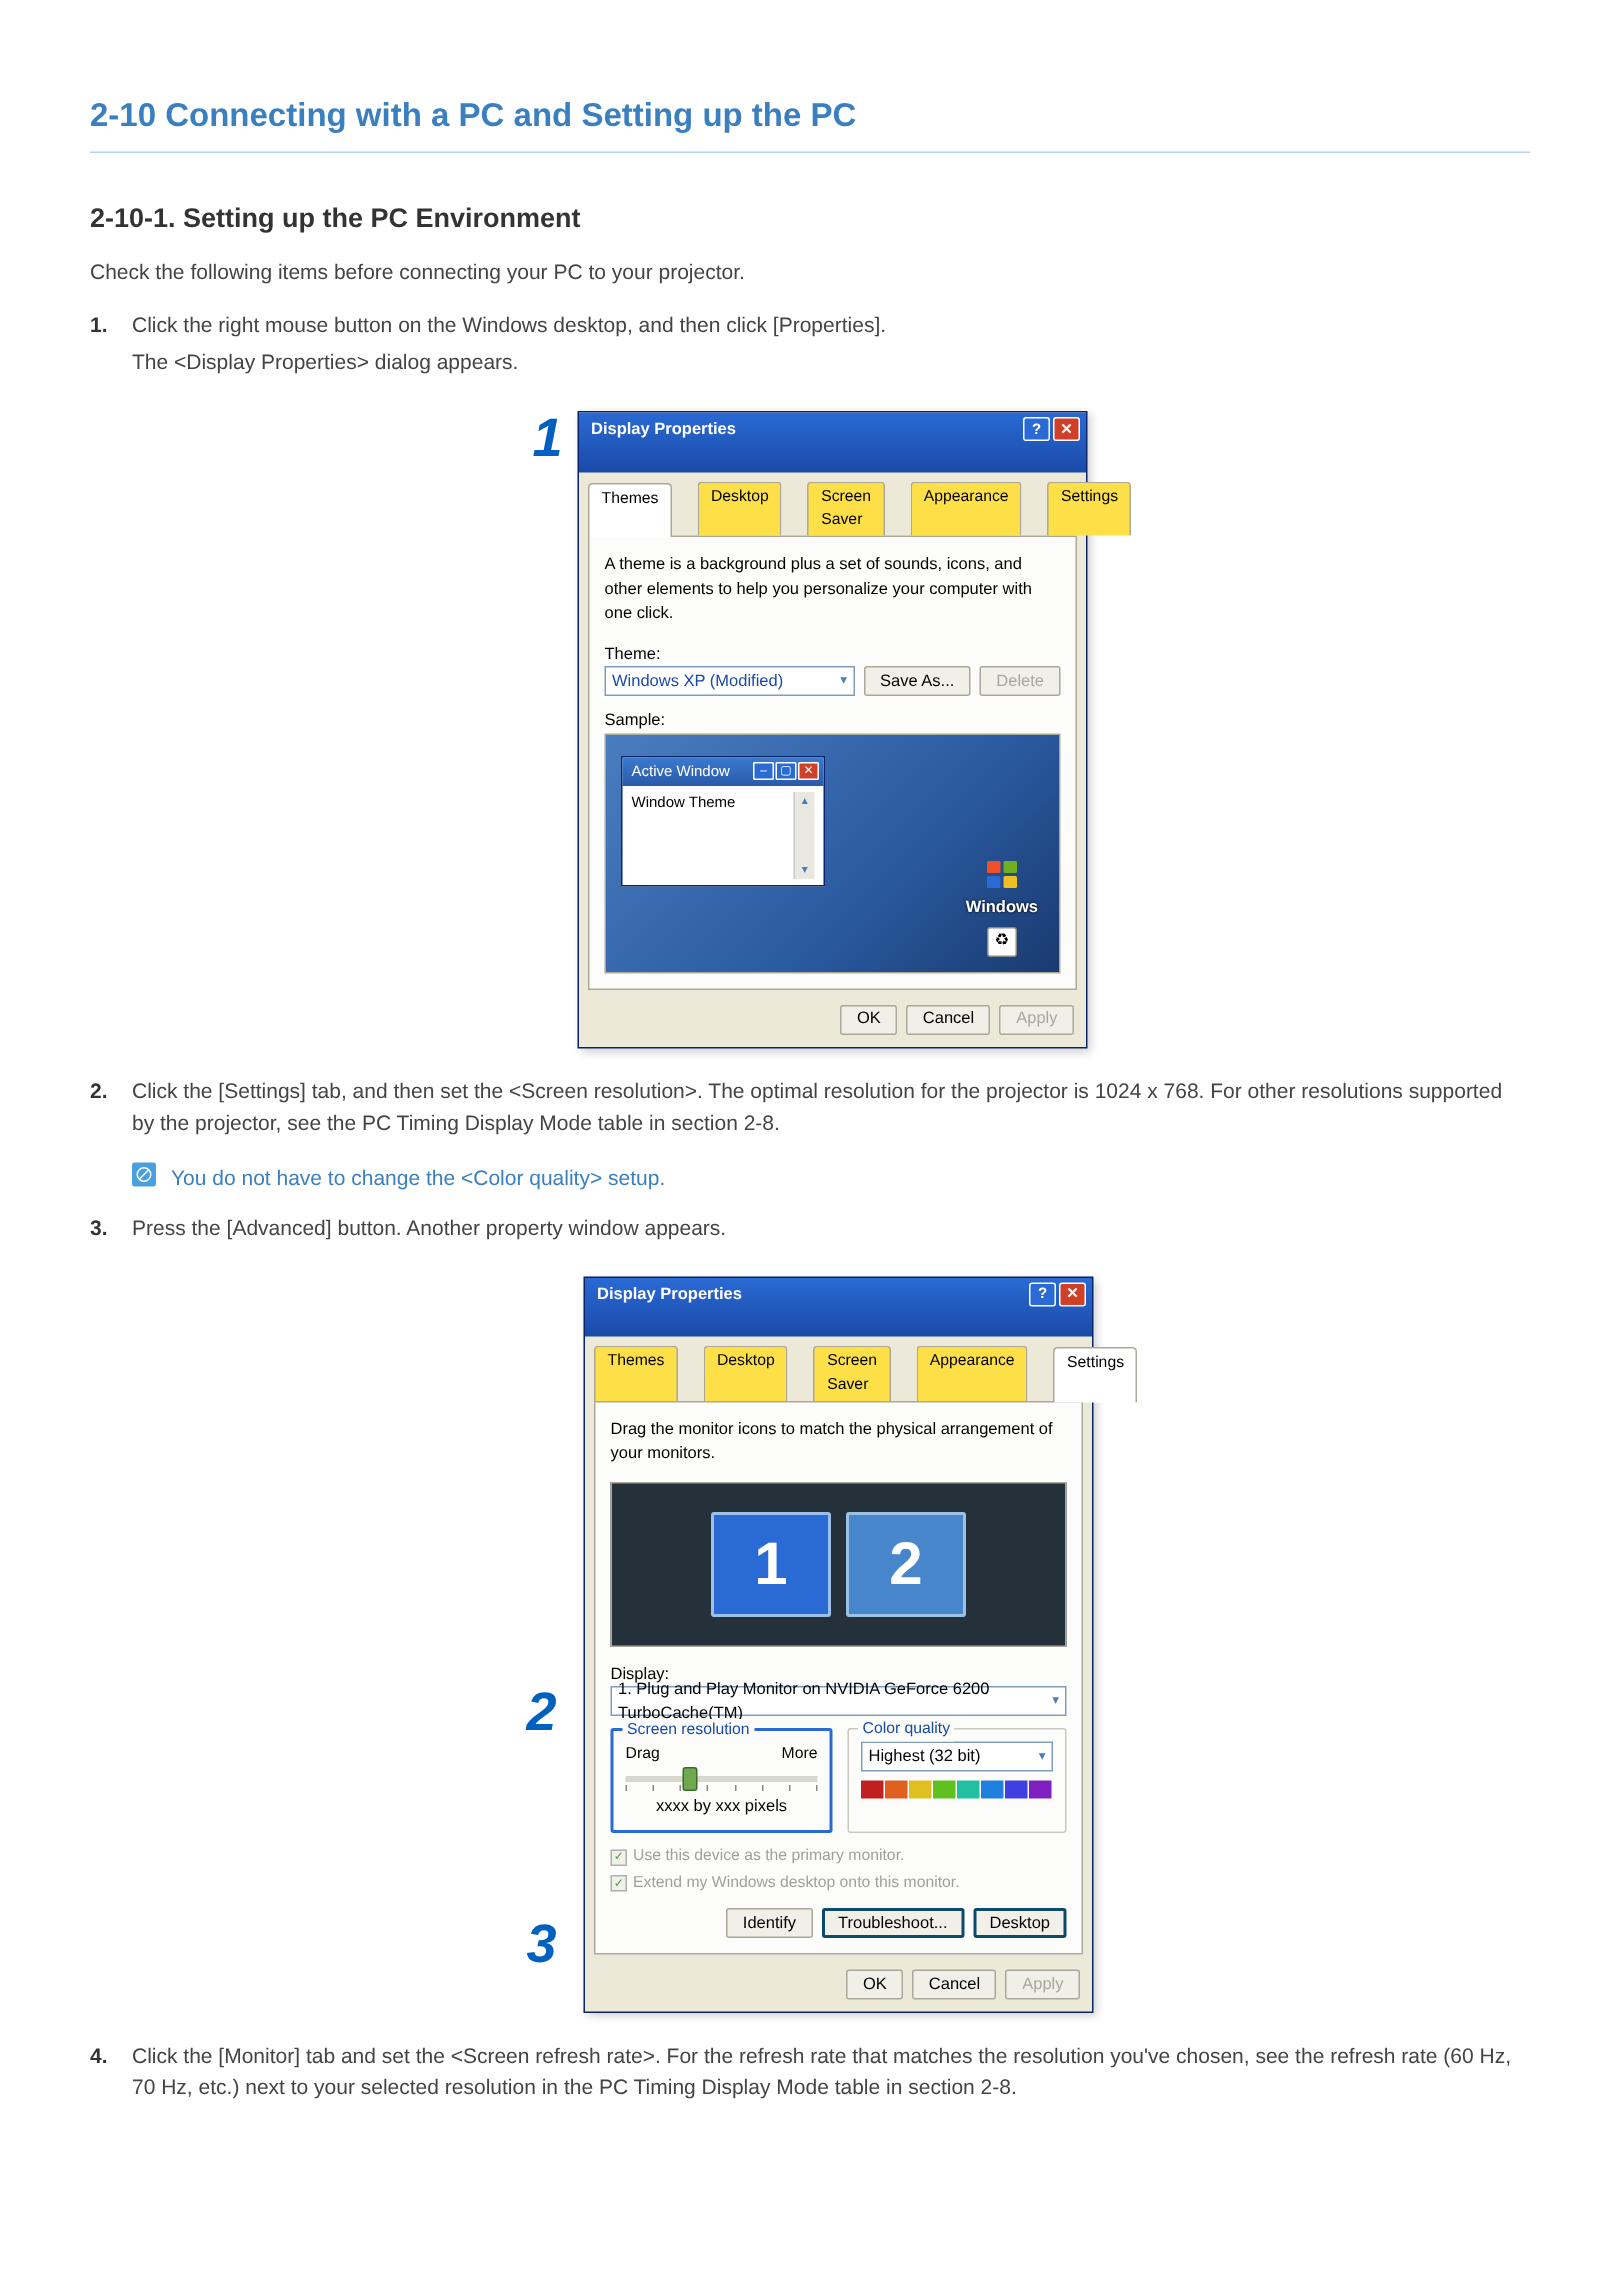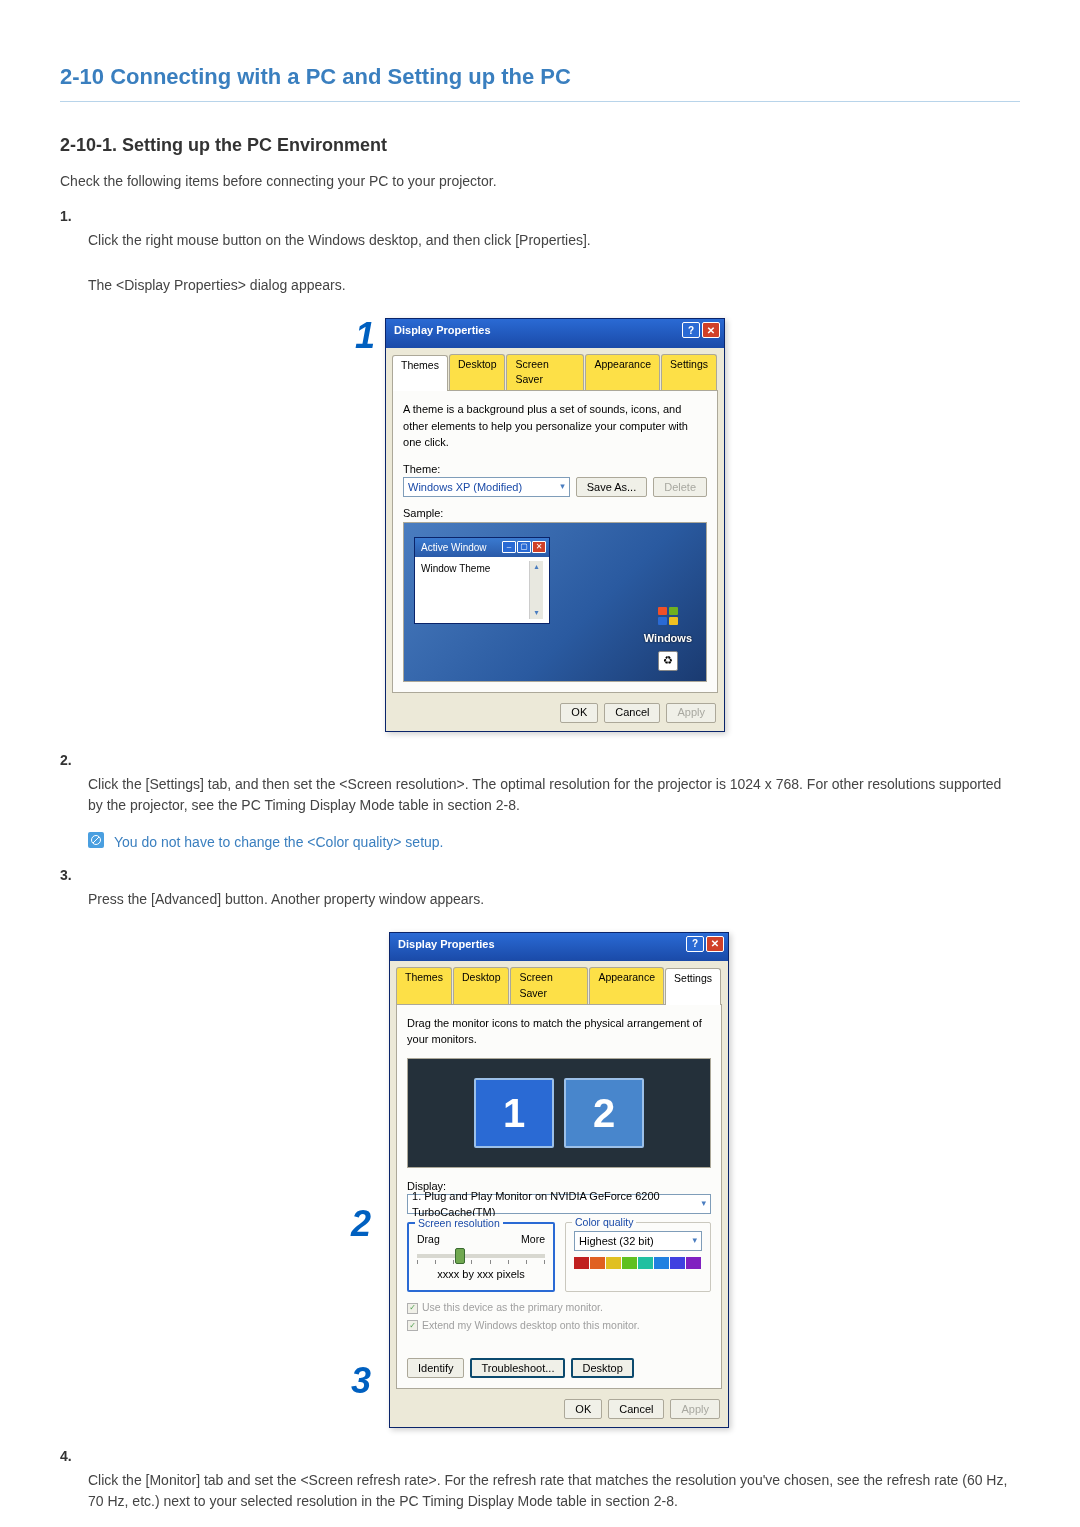--- a/index.html
+++ b/index.html
@@ -37,21 +37,21 @@
   ol.steps > li {
     display: flex;
     margin-bottom: 10px;
   }
   .step-num {
     flex: 0 0 28px;
     font-weight: bold;
     color: #333;
   }
   .step-body { flex: 1; }
-  .step-body p { margin-bottom: 4px; margin-top: 24px; }
+  .step-body p { margin-bottom: 4px; }
   .note-row {
     display: flex;
     align-items: flex-start;
     gap: 10px;
     margin: 12px 0 12px 28px;
   }
   .note-icon {
     width: 16px; height: 16px;
     background: #4a9fe0;
     border-radius: 2px;
@@ -89,34 +89,34 @@
     font-size: 11px;
     color: #000;
     box-shadow: 2px 2px 6px rgba(0,0,0,0.2);
   }
   .titlebar {
     background: linear-gradient(#2a6ad4, #1a4aa8);
     color: #fff;
     display: flex;
     align-items: center;
     justify-content: space-between;
-    padding: 3px 4px 9px 8px;
+    padding: 3px 4px 20px 8px;
     font-weight: bold;
   }
   .titlebar-btns { display: flex; gap: 2px; }
   .tb-btn {
     width: 18px; height: 16px;
     border: 1px solid #fff;
     border-radius: 2px;
     display: flex; align-items: center; justify-content: center;
     font-size: 10px; color: #fff;
   }
   .tb-help { background: #2a6ad4; }
   .tb-close { background: #d04028; }
-  .tabs { display: flex; padding: 6px 6px 0 6px; gap: 0; border-radius: 21px; }
+  .tabs { display: flex; padding: 6px 6px 0 6px; gap: 16px; border-radius: 21px; }
   .tab {
     padding: 2px 8px;
     border: 1px solid #aca899;
     border-bottom: none;
     background: #fde047;
     border-radius: 3px 3px 0 0;
     margin-right: 1px;
     font-size: 10.5px;
   }
   .tab.active { background: #fff; position: relative; top: 1px; }
@@ -222,21 +222,21 @@
   .tk{ width:1px; height:4px; background:#888;}
   .slider-thumb { position:absolute; left:30%; top:-6px; width:10px; height:16px; background:#70a850; border:1px solid #3a6a30; border-radius:2px; }
   .cq-bar { display:flex; height:12px; margin-top:6px; }
   .cq-seg { flex:1; margin-right:1px; }
   .cq-seg:nth-child(1){background:#c02020;} .cq-seg:nth-child(2){background:#e06020;}
   .cq-seg:nth-child(3){background:#e0c020;} .cq-seg:nth-child(4){background:#60c020;}
   .cq-seg:nth-child(5){background:#20c0a0;} .cq-seg:nth-child(6){background:#2080e0;}
   .cq-seg:nth-child(7){background:#4040e0;} .cq-seg:nth-child(8){background:#8020c0;}
   .chk-row { color:#a0a0a0; font-size:10.5px; margin-bottom:2px; display:flex; gap:4px; align-items:center;}
   .chkbox { width:11px; height:11px; border:1px solid #b0b0b0; background:#f0f0e8; display:flex; align-items:center; justify-content:center; font-size:8px; color:#50a050;}
-  .adv-row { display:flex; gap:6px; margin-top:24px; }
+  .adv-row { display:flex; justify-content:flex-end; gap:6px; margin-top:8px; }
 
   .page-footer {
     display:flex;
     justify-content:space-between;
     border-top:1px solid #ccc;
     margin-top:140px;
     padding-top:6px;
     font-size:12.5px;
     color:#666;
   }

